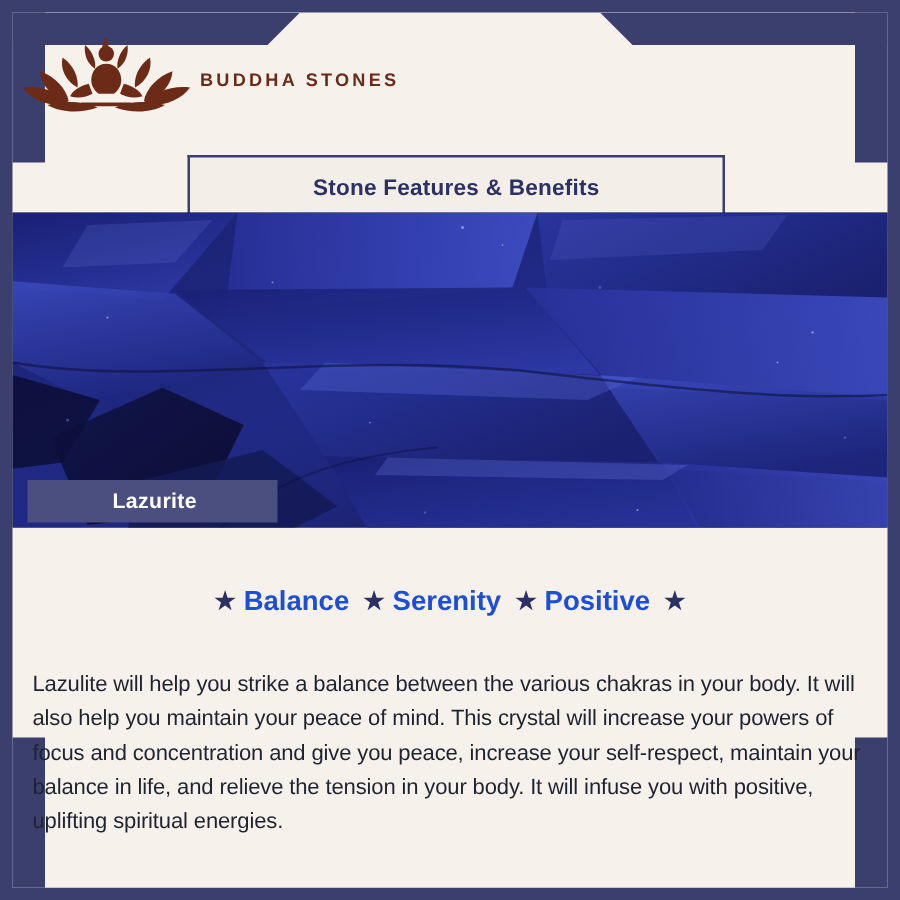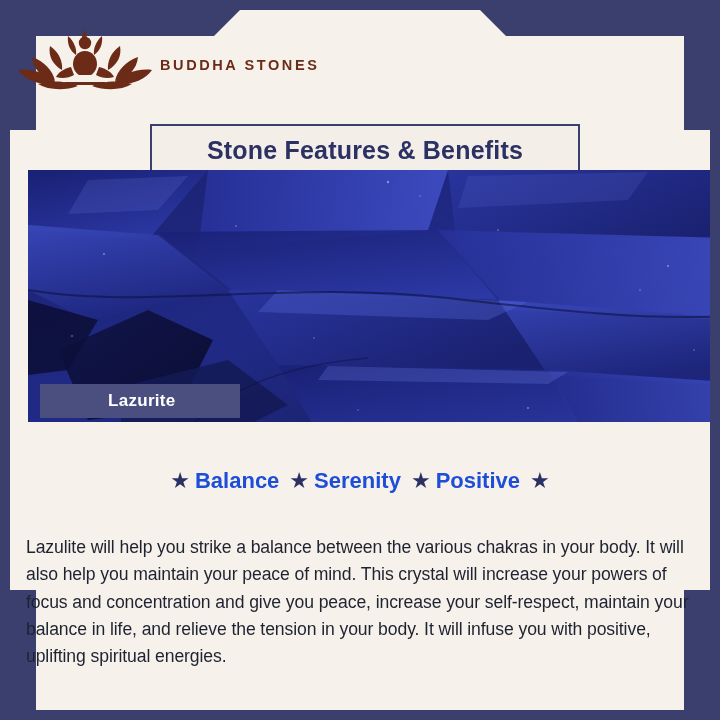--- a/index.html
+++ b/index.html
@@ -74,34 +74,33 @@
     position: absolute;
     left: 140px; width: 430px;
     top: 114px; height: 50px;
     background: #f4eee9;
     border-top: 2px solid #3b3f6e;
     border-left: 2px solid #3b3f6e;
     border-right: 2px solid #3b3f6e;
     display: flex; align-items: center; justify-content: center;
   }
   .title-banner h1 {
-    font-size: 25px;
+    font-size: 18px;
     color: #2c3163;
     font-weight: 700;
     letter-spacing: 0.2px;
   }
 
   
   .photo {
     position: absolute;
     left: 0; right: 0;
     top: 160px; height: 252px;
     overflow: hidden;
     background: #10143a;
-    margin-left: 18px;
   }
   .photo svg { display: block; }
 
   
   .stone-label {
     position: absolute;
     left: 12px;
     bottom: 4px;
     width: 200px; height: 34px;
     background: #4b4f80;

